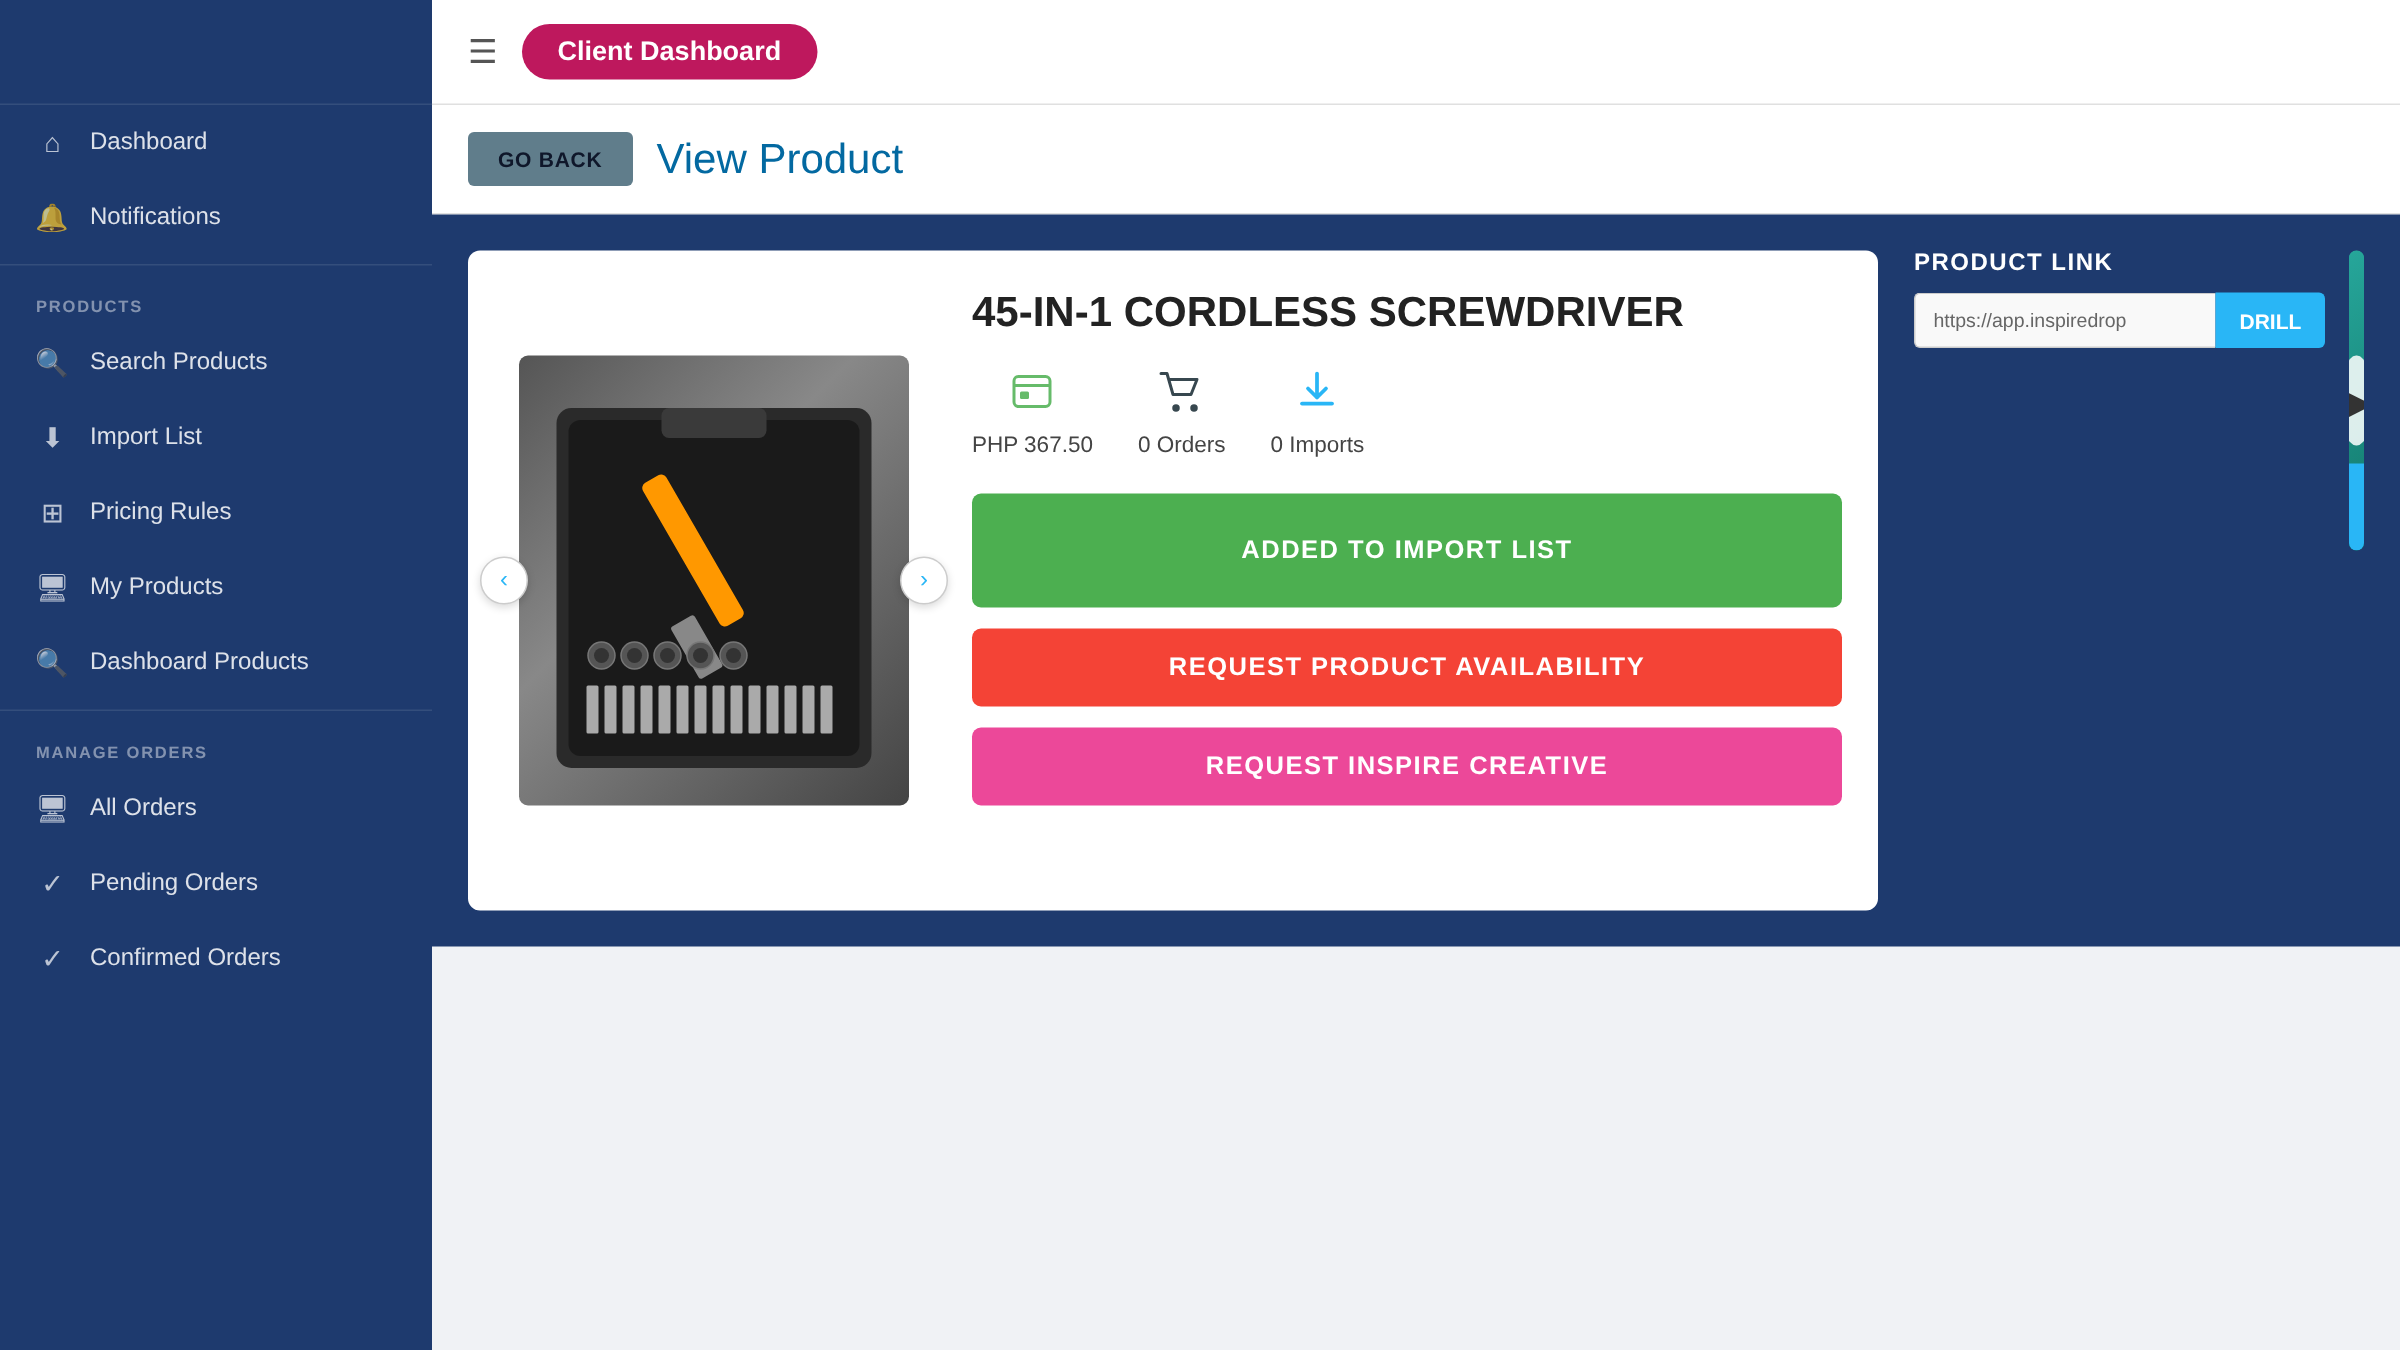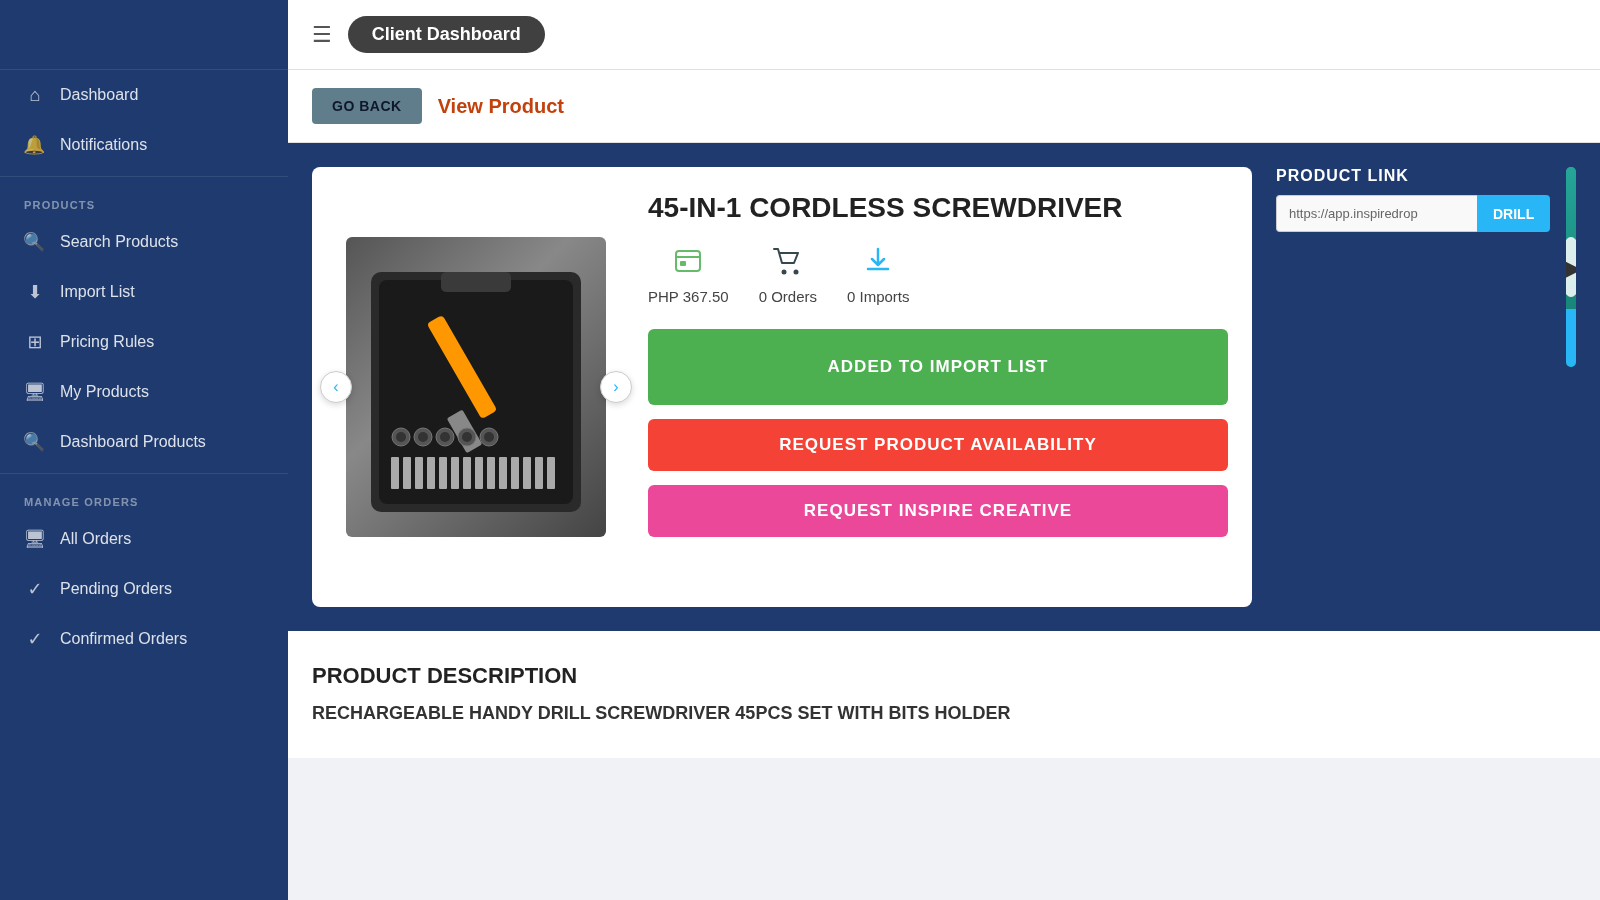--- a/index.html
+++ b/index.html
@@ -76,21 +76,21 @@
       gap: 16px;
       border-bottom: 1px solid #e0e0e0;
       flex-shrink: 0;
     }
     .hamburger-icon {
       font-size: 22px;
       color: #555;
       cursor: pointer;
     }
     .client-dashboard-badge {
-      background: #404040;
+      background: #be185d;
       color: white;
       border-radius: 50px;
       padding: 8px 24px;
       font-size: 18px;
       font-weight: 600;
     }
 
     
     .content {
       flex: 1;
@@ -112,23 +112,23 @@
       color: #0f172a;
       border: none;
       padding: 10px 20px;
       border-radius: 4px;
       font-size: 14px;
       font-weight: 700;
       cursor: pointer;
       letter-spacing: 0.5px;
     }
     .page-title {
-      font-size: 20px;
-      font-weight: 700;
-      color: #c2410c;
+      font-size: 28px;
+      font-weight: 400;
+      color: #0369a1;
     }
 
     
     .product-section {
       background: #1e3a6e;
       margin: 0;
       padding: 24px;
       display: flex;
       gap: 24px;
       align-items: flex-start;
@@ -550,19 +550,15 @@
 
             <rect x="120" y="30" width="16" height="90" rx="4" fill="#ff9800" transform="rotate(-20, 128, 75)"></rect>
             <rect x="120" y="115" width="16" height="35" rx="2" fill="#777" transform="rotate(-20, 128, 130)"></rect>
           </svg>
           <div class="video-play-btn">▶</div>
           <div class="download-creative-btn">DOWNLOAD CREATIVE</div>
         </div>
       </div>
     </div>
 
-    <div class="description-section">
-      <div class="description-title">PRODUCT DESCRIPTION</div>
-      <div class="description-text">RECHARGEABLE HANDY DRILL SCREWDRIVER 45PCS SET WITH BITS HOLDER</div>
-    </div>
 
   </div>
 </div>
 
 </body></html>

